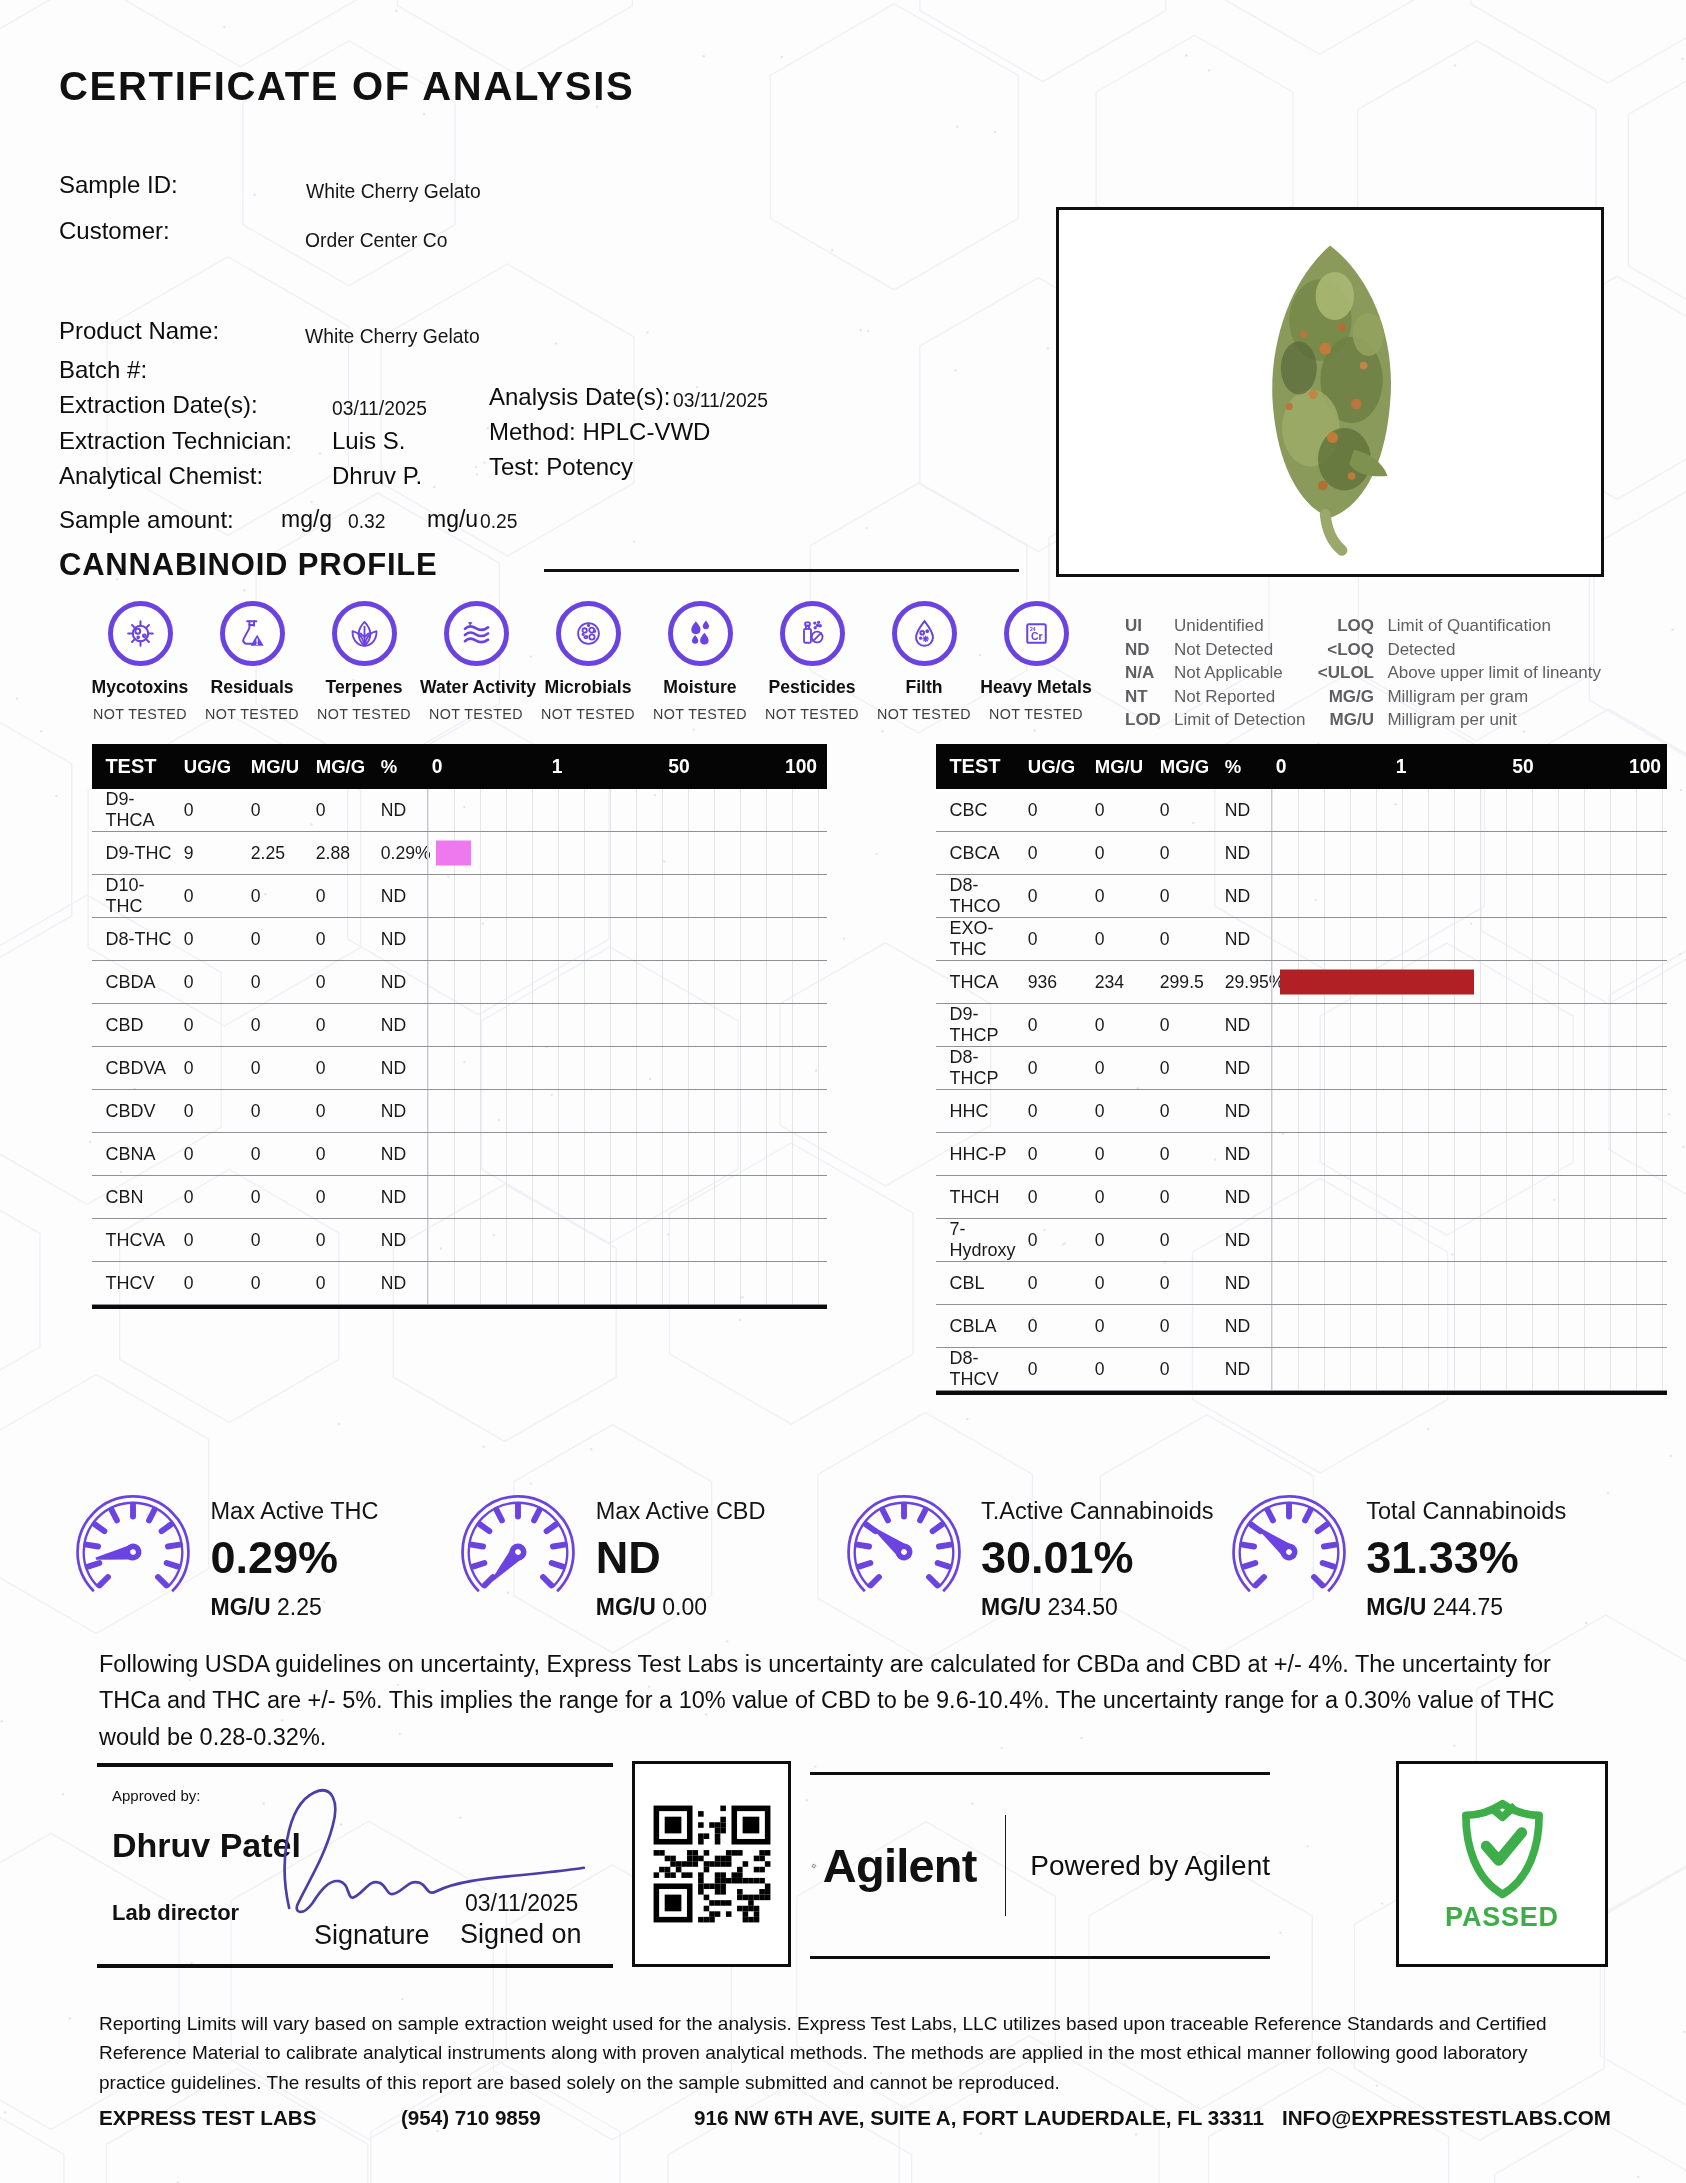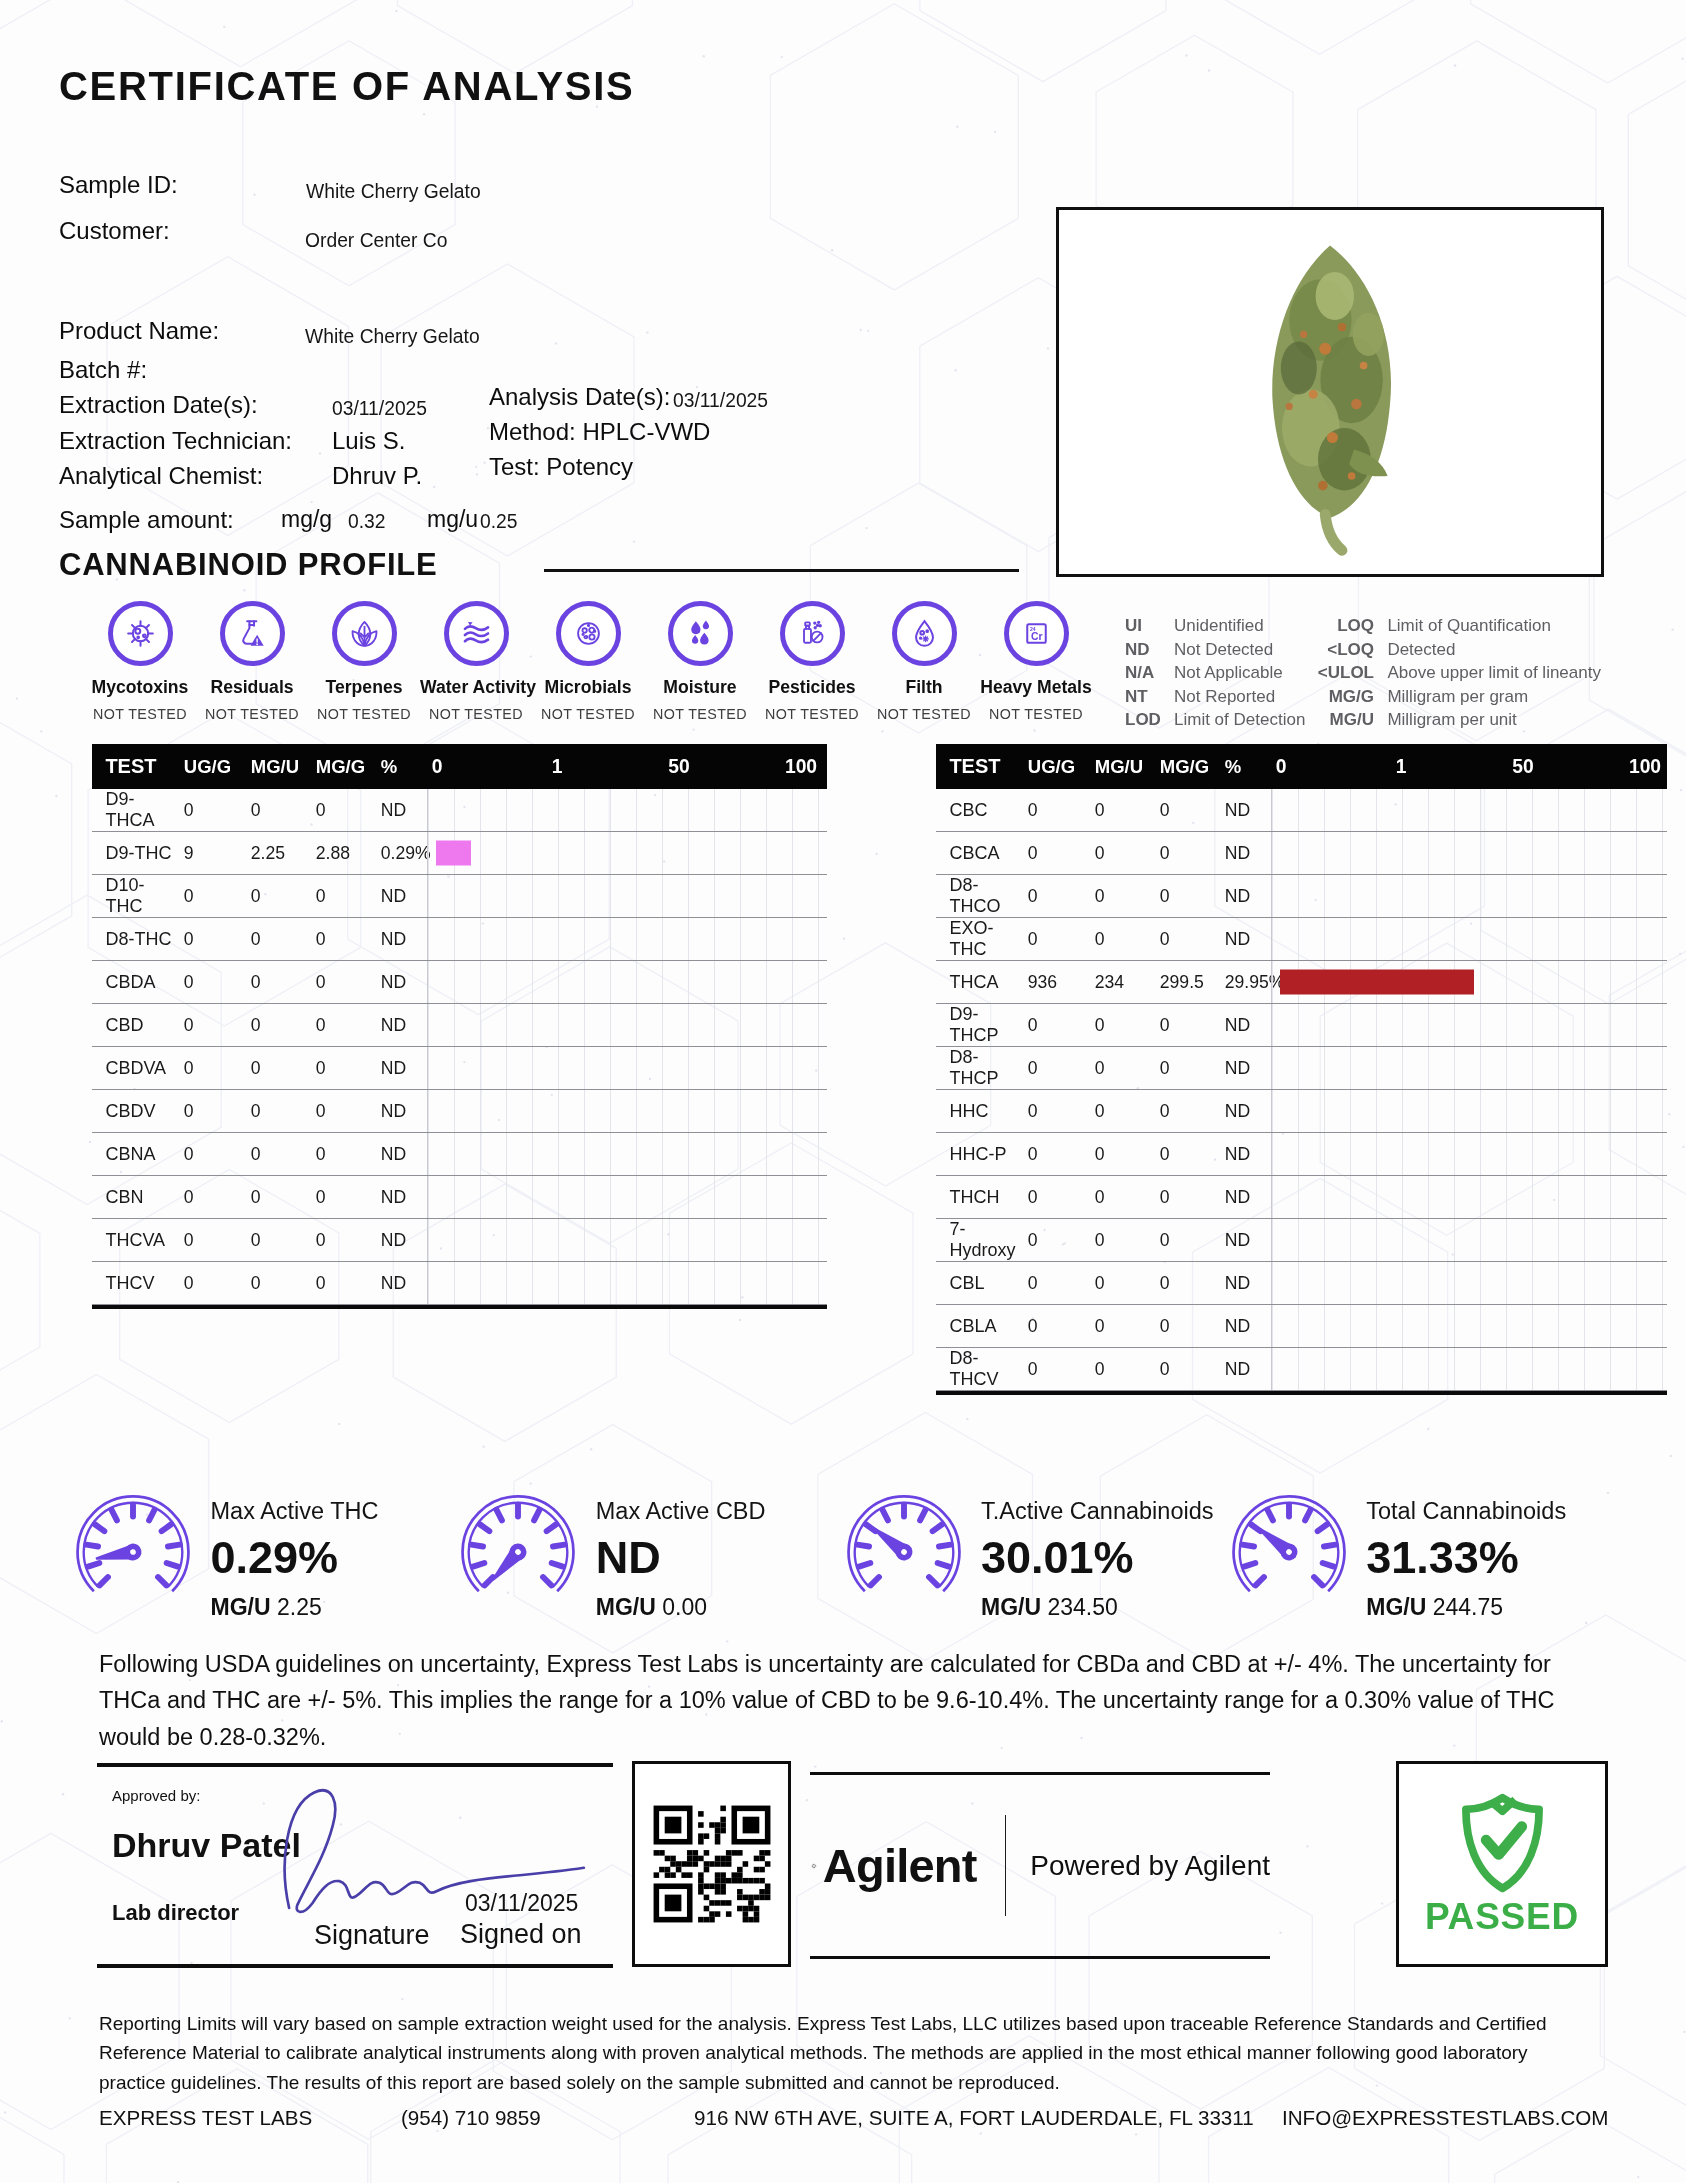--- a/index.html
+++ b/index.html
@@ -85,25 +85,25 @@
 
   .qr-box{left:632px;top:1761px;width:153px;height:200px;border:3.4px solid #0d0d0d;
           display:flex;align-items:center;justify-content:center;background:#fff;}
   .agilent-box{left:810px;top:1772px;width:460px;height:181px;border-top:3.4px solid #0d0d0d;
                border-bottom:3.4px solid #0d0d0d;display:flex;align-items:center;}
   .agilent-name{font-size:47px;font-weight:800;letter-spacing:-0.8px;margin-left:5px;}
   .agilent-divider{width:2.5px;height:101px;background:#1c1c1c;margin:0 25px 0 28.6px;}
   .powered-by{font-size:28px;color:#0f0f0f;white-space:nowrap;}
   .passed-box{left:1396px;top:1761px;width:206px;height:200px;border:3.4px solid #0d0d0d;
               display:flex;flex-direction:column;align-items:center;justify-content:center;background:#fff;}
-  .passed-label{font-size:37px;font-weight:800;color:#3cae47;letter-spacing:0.8px;margin-top:0;}
+  .passed-label{font-size:27px;font-weight:800;color:#3cae47;letter-spacing:0.8px;margin-top:0;}
 
   
   .disclaimer{left:99px;top:2009px;width:1499px;font-size:19px;line-height:1.55;color:#101010;}
-  .contact{top:2106px;font-size:20.6px;font-weight:400;white-space:nowrap;}
+  .contact{top:2106px;font-size:20.6px;font-weight:700;white-space:nowrap;}
 </style>
 </head>
 <body>
 
 <svg id="bg" width="1687" height="2183" viewBox="0 0 2009 2600">
     <polygon points="74.5,-9.0 -62.0,69.8 -198.5,-9.0 -198.5,-166.6 -62.0,-245.4 74.5,-166.6 " fill="none" stroke="#eff0f6" stroke-width="1.6"></polygon>
     <polygon points="433.1,-5.2 286.4,79.5 139.6,-5.2 139.6,-174.7 286.4,-259.4 433.1,-174.7 " fill="none" stroke="#eff0f6" stroke-width="1.6"></polygon>
     <polygon points="753.1,6.7 613.2,87.4 473.3,6.7 473.3,-154.8 613.2,-235.6 753.1,-154.8 " fill="none" stroke="#eff0f6" stroke-width="1.6"></polygon>
     <polygon points="1388.4,12.6 1241.9,97.2 1095.5,12.6 1095.5,-156.5 1241.9,-241.0 1388.4,-156.5 " fill="none" stroke="#eff0f6" stroke-width="1.6"></polygon>
     <polygon points="1703.7,-11.7 1571.5,64.7 1439.2,-11.7 1439.2,-164.4 1571.5,-240.7 1703.7,-164.4 " fill="none" stroke="#eff0f6" stroke-width="1.6"></polygon>

